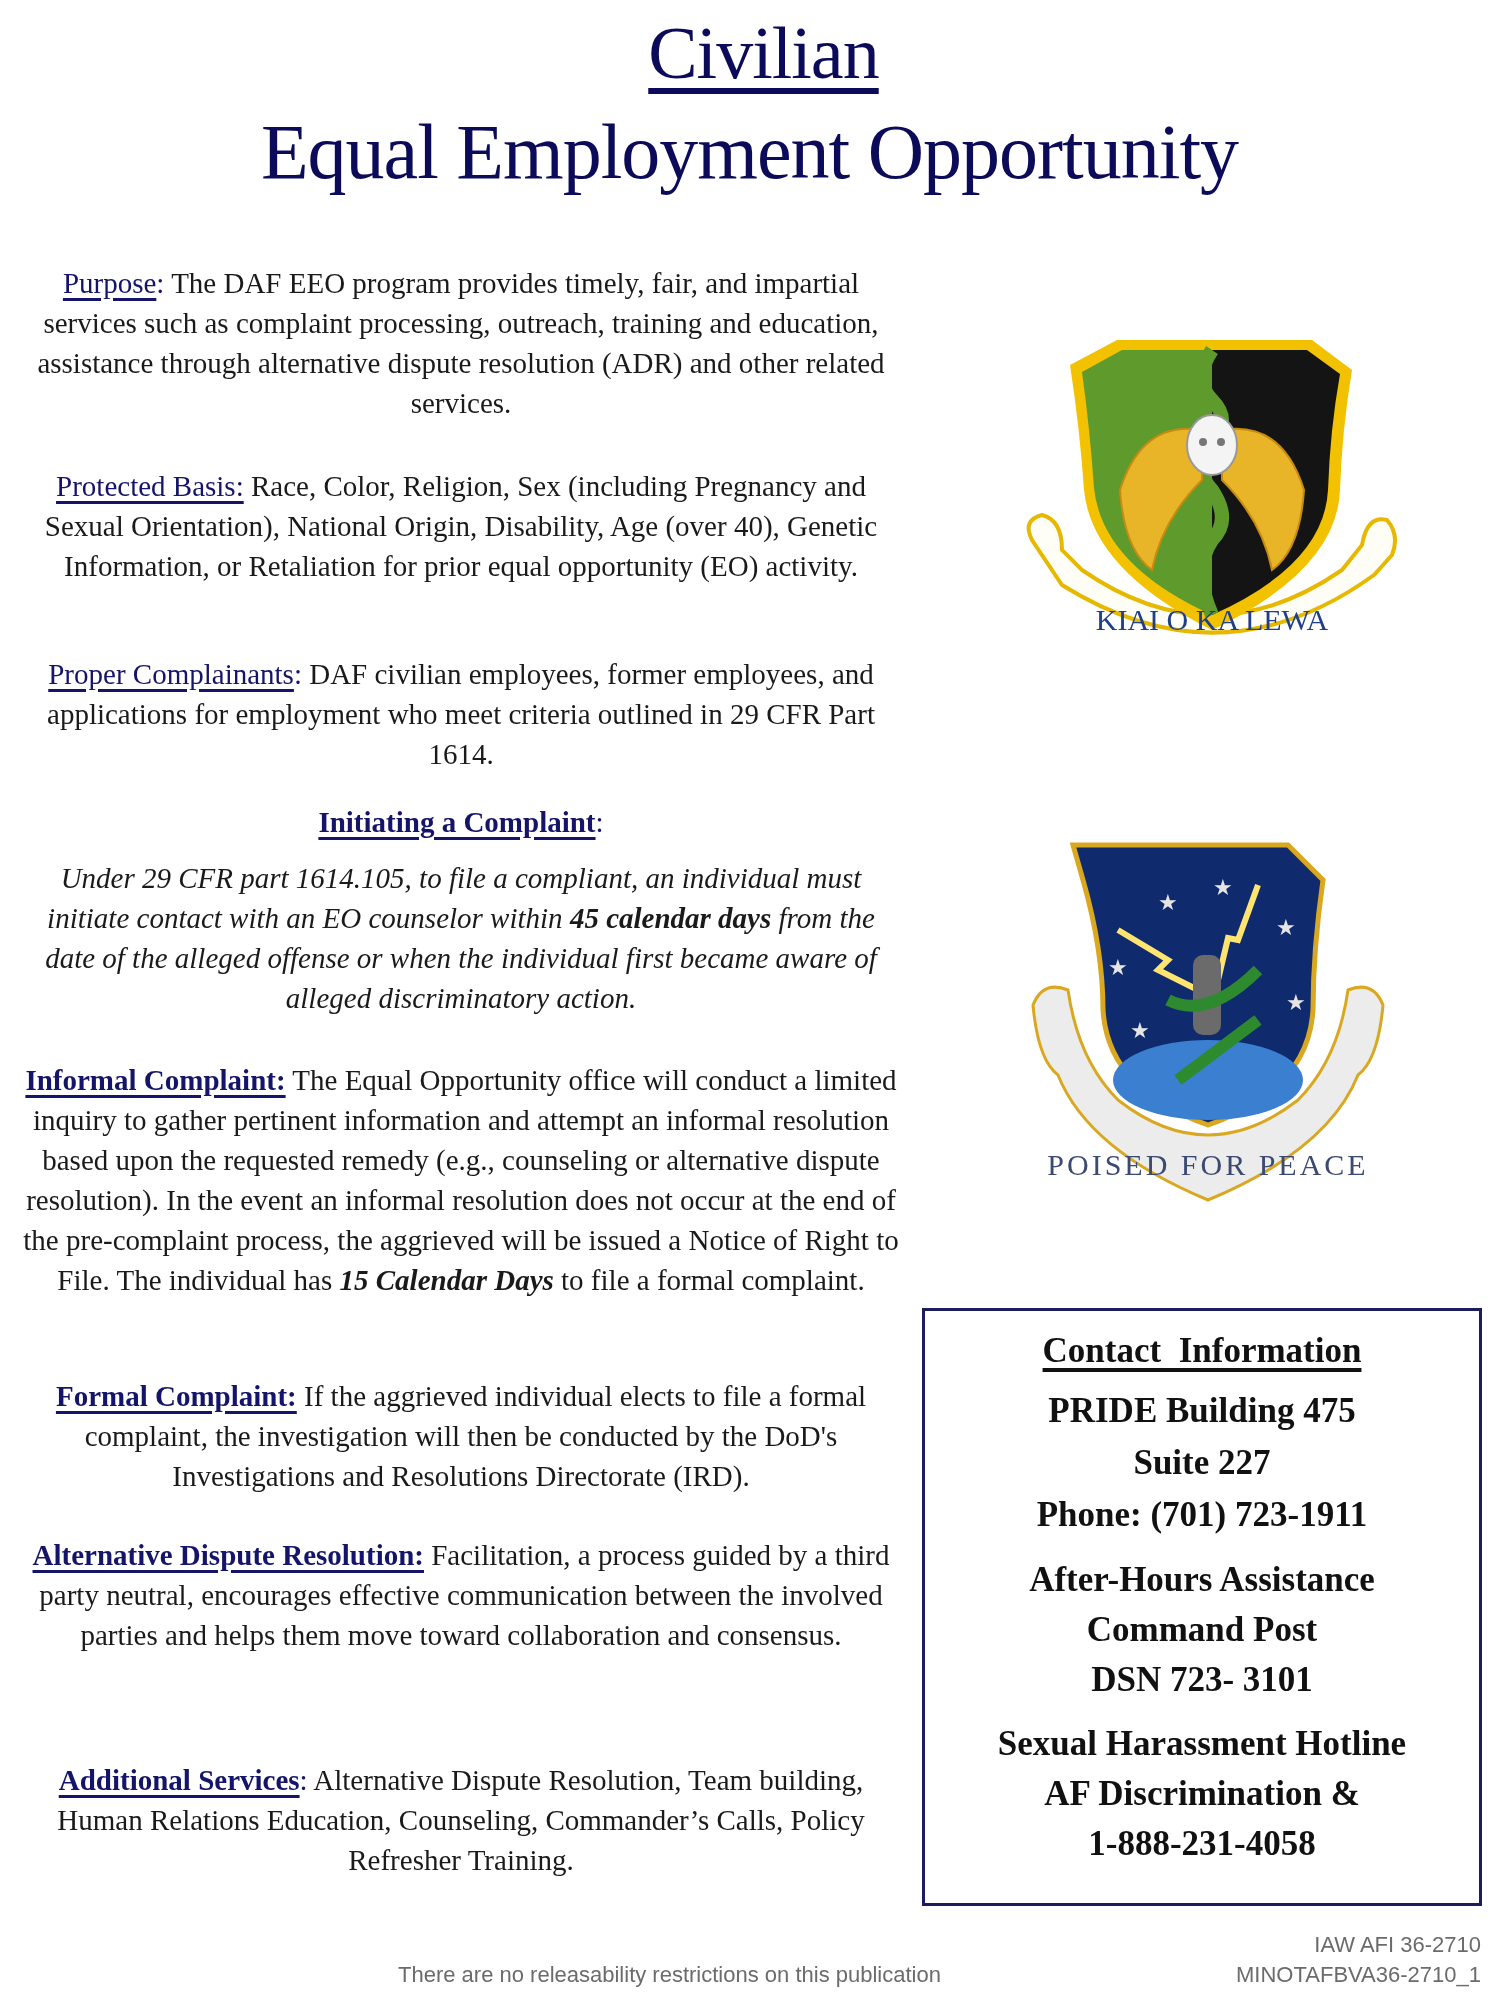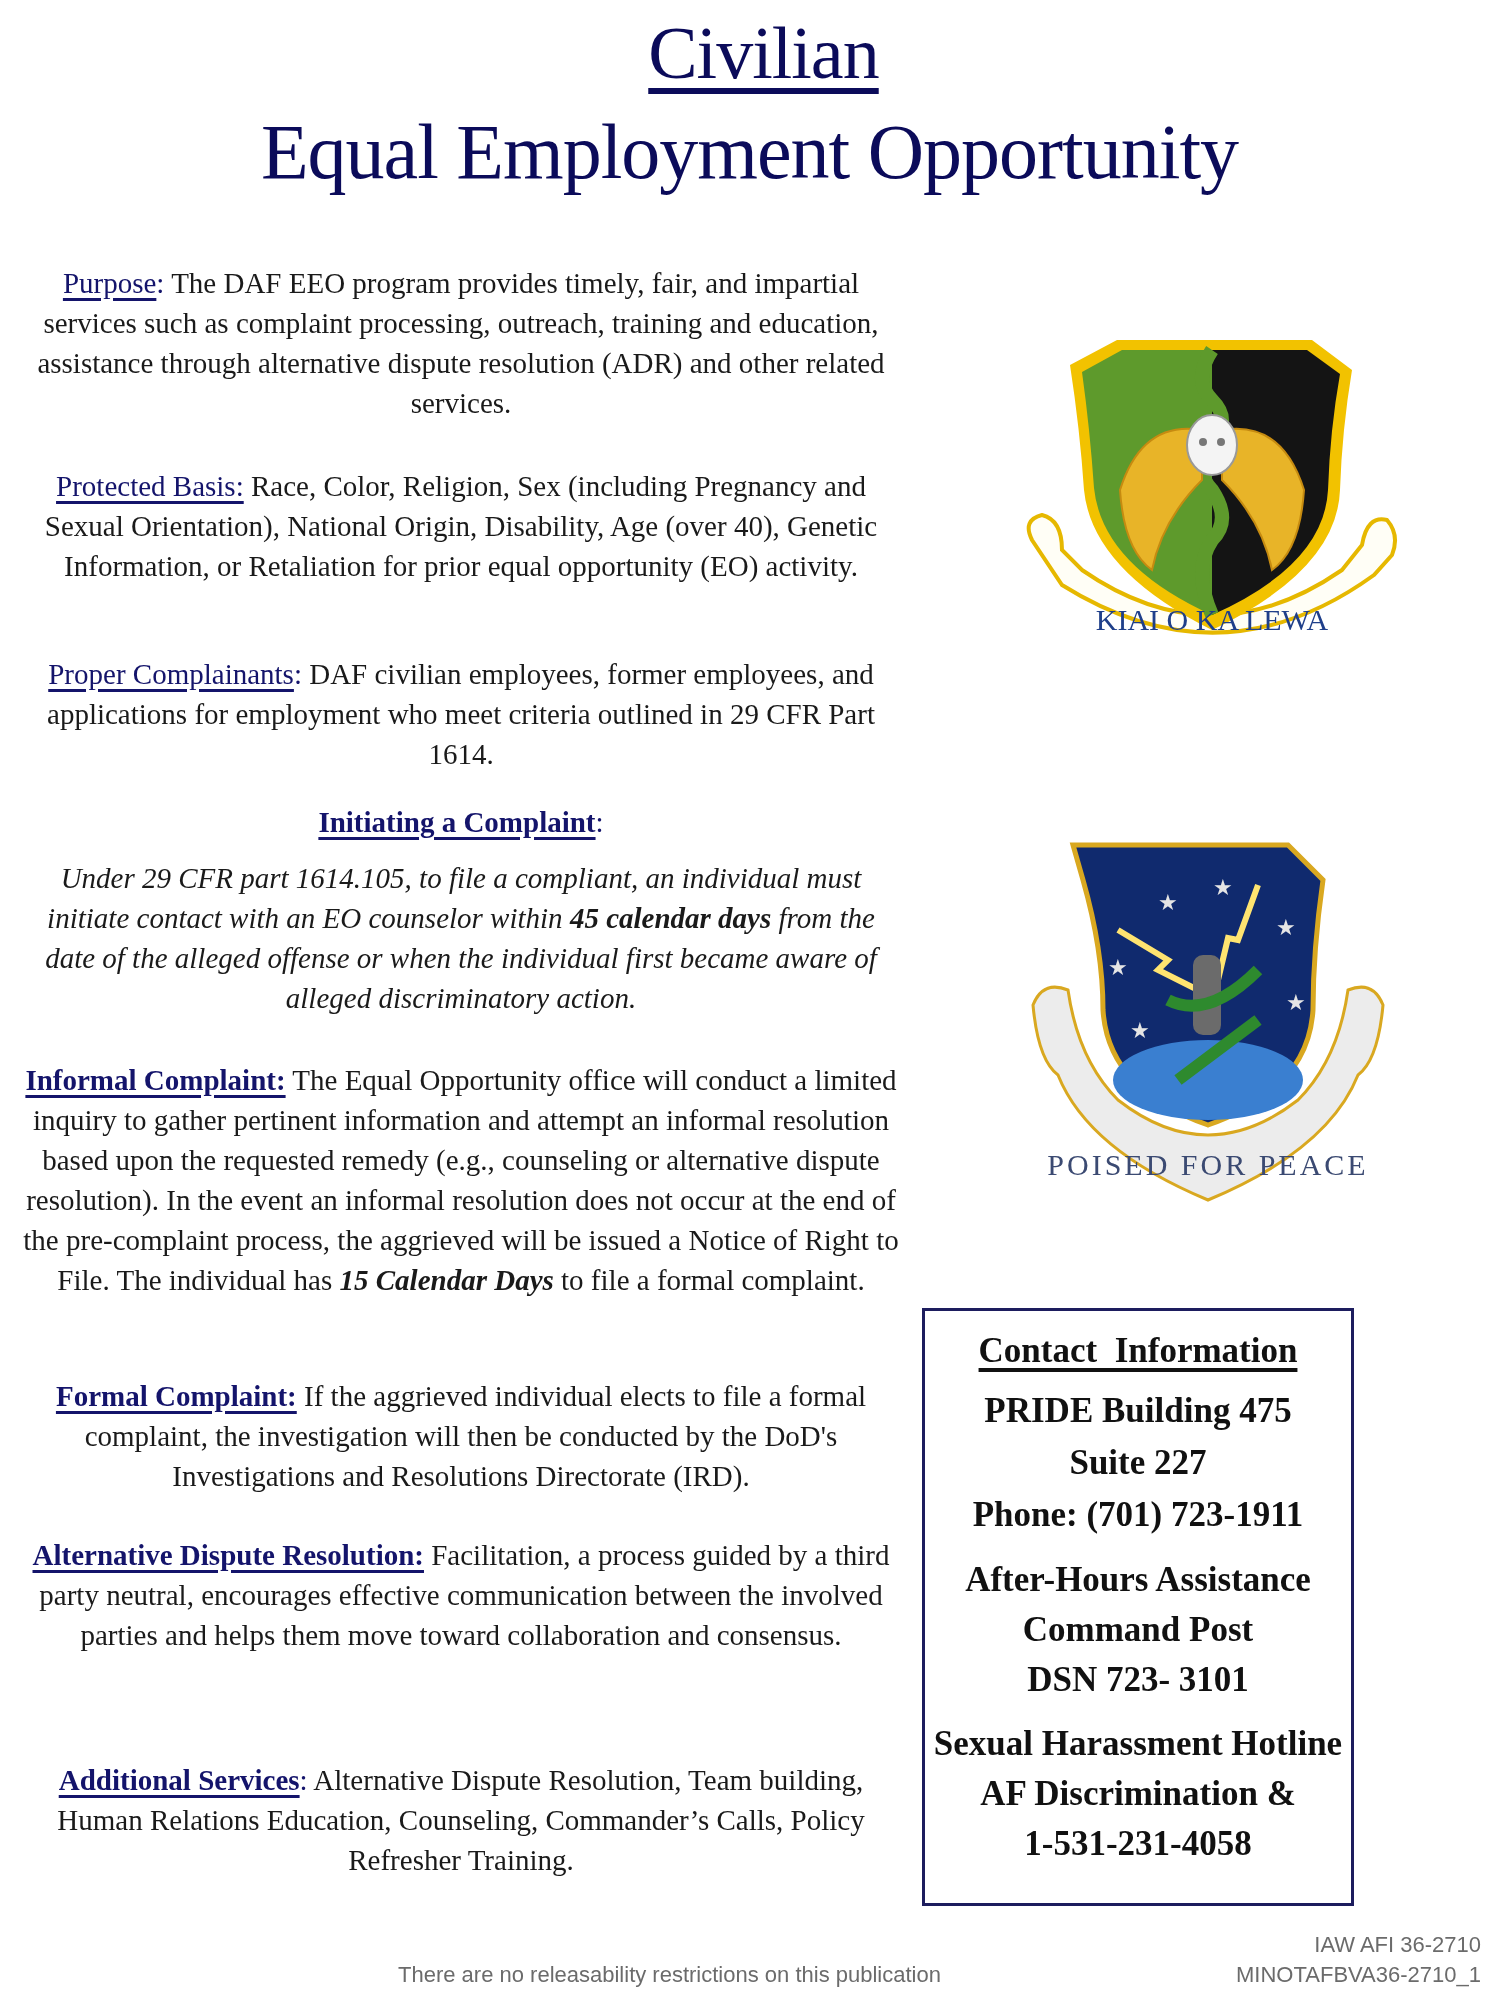--- a/index.html
+++ b/index.html
@@ -9,21 +9,21 @@
             font-size:74px; color:#0b0b5a; line-height:90px; letter-spacing:-1px;padding-left:14px; }
   .title1 span { text-decoration:underline; text-decoration-thickness:6px; text-underline-offset:10px; }
   .title2 { position:absolute; left:0; width:1499px; top:104px; text-align:center;
             font-size:78px; color:#0b0b5a; line-height:96px; letter-spacing:-1px; }
   .col { position:absolute; left:22px; width:878px; text-align:center; font-size:29px; line-height:40px; }
   .lbl { color:#14146b; text-decoration:underline; text-decoration-thickness:3px; text-underline-offset:5px; }
   .colon { color:#14146b; }
   .it { font-style:italic; }
   .bi { font-style:italic; font-weight:bold; }
   .emblem { position:absolute; }
-  .contact { position:absolute; left:922px; top:1308px; width:432px; height:598px;
+  .contact { position:absolute; left:922px; top:1308px; width:560px; height:598px;
              border:3px solid #1d1d5e; box-sizing:border-box; text-align:center;
              font-weight:bold; font-size:35px; color:#111; }
   .contact .hdr { margin-top:16px; line-height:48px; text-decoration:underline; text-decoration-thickness:4px; text-underline-offset:6px; }
   .contact .grp { margin-top:14px; line-height:52px; }
   .footer { position:absolute; font-family:"Liberation Sans","DejaVu Sans",sans-serif; color:#6b6b6b; font-size:22px; }
 </style>
 </head>
 <body>
 
 <div class="title1"><span>Civilian</span></div>
@@ -107,19 +107,19 @@
     <div>Phone: (701) 723-1911</div>
   </div>
   <div class="grp" style="line-height:50px;">
     <div>After-Hours Assistance</div>
     <div>Command Post</div>
     <div>DSN 723- 3101</div>
   </div>
   <div class="grp" style="line-height:50px;">
     <div>Sexual Harassment Hotline</div>
     <div>AF Discrimination &amp;</div>
-    <div>1-531-231-4058</div>
+    <div>1-888-231-4058</div>
   </div>
 </div>
 
 <div class="footer" style="left:398px; top:1962px;">There are no releasability restrictions on this publication</div>
 <div class="footer" style="right:18px; top:1932px; text-align:right;">IAW AFI 36-2710</div>
 <div class="footer" style="right:18px; top:1962px; text-align:right;">MINOTAFBVA36-2710_1</div>
 
 </body></html>

